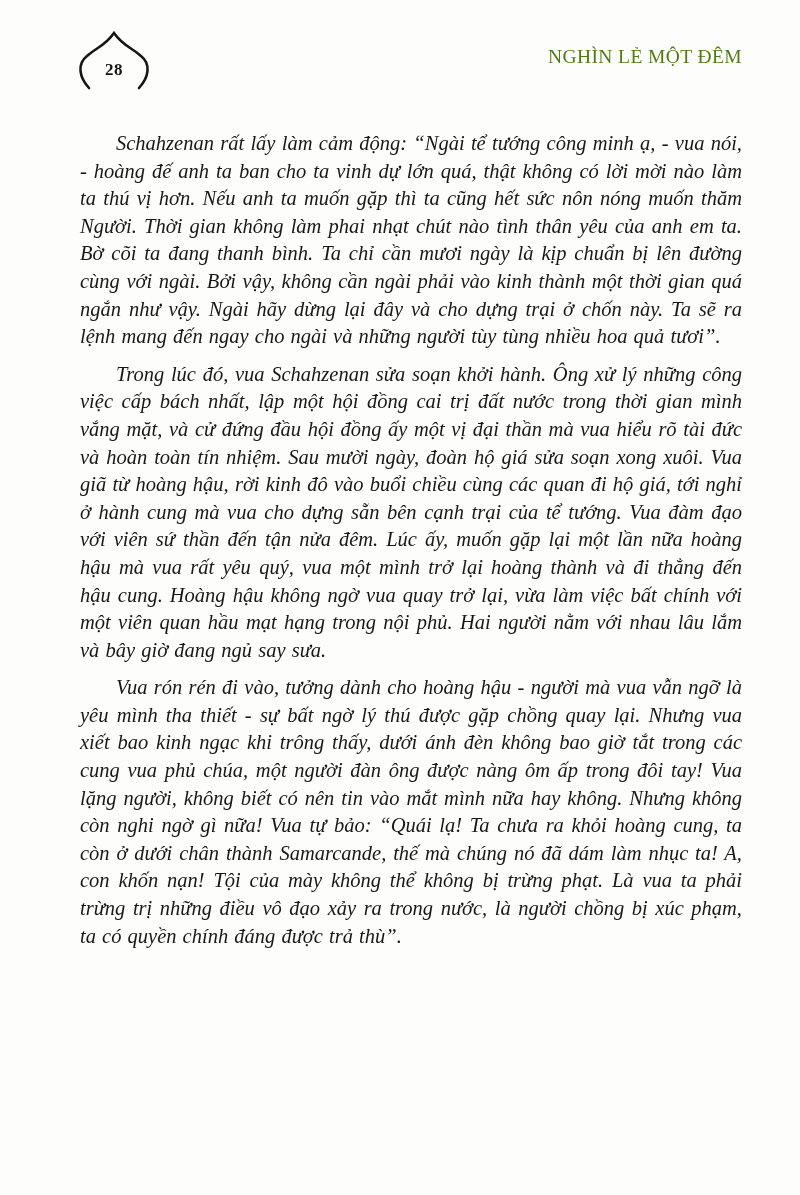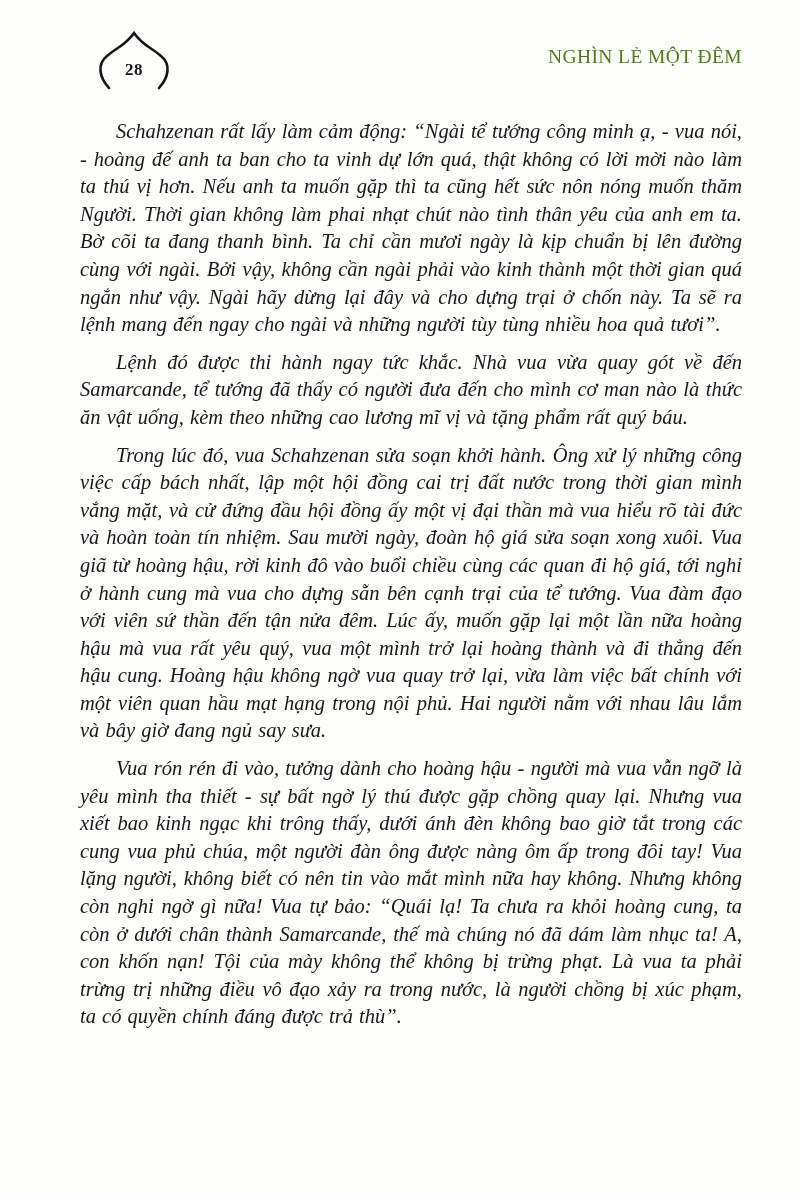--- a/index.html
+++ b/index.html
@@ -16,21 +16,20 @@
     color: #1c1c1c;
     font-family: "Liberation Serif", "DejaVu Serif", serif;
     box-sizing: border-box;
     overflow: hidden;
   }
   .page-header {
     display: flex;
     justify-content: space-between;
     align-items: flex-start;
     padding: 30px 58px 0 74px;
-    margin-left: 20px;
   }
   .badge {
     position: relative;
     width: 80px;
     height: 64px;
     flex: 0 0 auto;
   }
   .badge svg {
     position: absolute;
     top: 0;
@@ -49,21 +48,21 @@
     color: #161616;
   }
   .running-title {
     margin-top: 16px;
     font-size: 19.5px;
     letter-spacing: 0.4px;
     color: #4d7c0f;
     white-space: nowrap;
   }
   .body-text {
-    margin-top: 24px;
+    margin-top: 36px;
     padding: 0 58px 0 80px;
   }
   .body-text p {
     margin: 0 0 10px 0;
     text-align: justify;
     text-indent: 36px;
     font-style: italic;
     font-size: 20.5px;
     line-height: 27.6px;
     color: #181818;
@@ -87,18 +86,17 @@
       </svg>
       <span class="pagenum">28</span>
     </div>
 
     <div class="running-title">NGHÌN LẺ MỘT ĐÊM</div>
 
   </header>
 
   <main class="body-text">
     <p>Schahzenan rất lấy làm cảm động: “Ngài tể tướng công minh ạ, - vua nói, - hoàng đế anh ta ban cho ta vinh dự lớn quá, thật không có lời mời nào làm ta thú vị hơn. Nếu anh ta muốn gặp thì ta cũng hết sức nôn nóng muốn thăm Người. Thời gian không làm phai nhạt chút nào tình thân yêu của anh em ta. Bờ cõi ta đang thanh bình. Ta chỉ cần mươi ngày là kịp chuẩn bị lên đường cùng với ngài. Bởi vậy, không cần ngài phải vào kinh thành một thời gian quá ngắn như vậy. Ngài hãy dừng lại đây và cho dựng trại ở chốn này. Ta sẽ ra lệnh mang đến ngay cho ngài và những người tùy tùng nhiều hoa quả tươi”.</p>
-    <p>Lệnh đó được thi hành ngay tức khắc. Nhà vua vừa quay gót về đến Samarcande, tể tướng đã thấy có người đưa đến cho mình cơ man nào là thức ăn vật uống, kèm theo những cao lương mĩ vị và tặng phẩm rất quý báu.</p>
     <p>Trong lúc đó, vua Schahzenan sửa soạn khởi hành. Ông xử lý những công việc cấp bách nhất, lập một hội đồng cai trị đất nước trong thời gian mình vắng mặt, và cử đứng đầu hội đồng ấy một vị đại thần mà vua hiểu rõ tài đức và hoàn toàn tín nhiệm. Sau mười ngày, đoàn hộ giá sửa soạn xong xuôi. Vua giã từ hoàng hậu, rời kinh đô vào buổi chiều cùng các quan đi hộ giá, tới nghỉ ở hành cung mà vua cho dựng sẵn bên cạnh trại của tể tướng. Vua đàm đạo với viên sứ thần đến tận nửa đêm. Lúc ấy, muốn gặp lại một lần nữa hoàng hậu mà vua rất yêu quý, vua một mình trở lại hoàng thành và đi thẳng đến hậu cung. Hoàng hậu không ngờ vua quay trở lại, vừa làm việc bất chính với một viên quan hầu mạt hạng trong nội phủ. Hai người nằm với nhau lâu lắm và bây giờ đang ngủ say sưa.</p>
     <p>Vua rón rén đi vào, tưởng dành cho hoàng hậu - người mà vua vẫn ngỡ là yêu mình tha thiết - sự bất ngờ lý thú được gặp chồng quay lại. Nhưng vua xiết bao kinh ngạc khi trông thấy, dưới ánh đèn không bao giờ tắt trong các cung vua phủ chúa, một người đàn ông được nàng ôm ấp trong đôi tay! Vua lặng người, không biết có nên tin vào mắt mình nữa hay không. Nhưng không còn nghi ngờ gì nữa! Vua tự bảo: “Quái lạ! Ta chưa ra khỏi hoàng cung, ta còn ở dưới chân thành Samarcande, thế mà chúng nó đã dám làm nhục ta! A, con khốn nạn! Tội của mày không thể không bị trừng phạt. Là vua ta phải trừng trị những điều vô đạo xảy ra trong nước, là người chồng bị xúc phạm, ta có quyền chính đáng được trả thù”.</p>
   </main>
 
 </div>
 
 </body></html>

